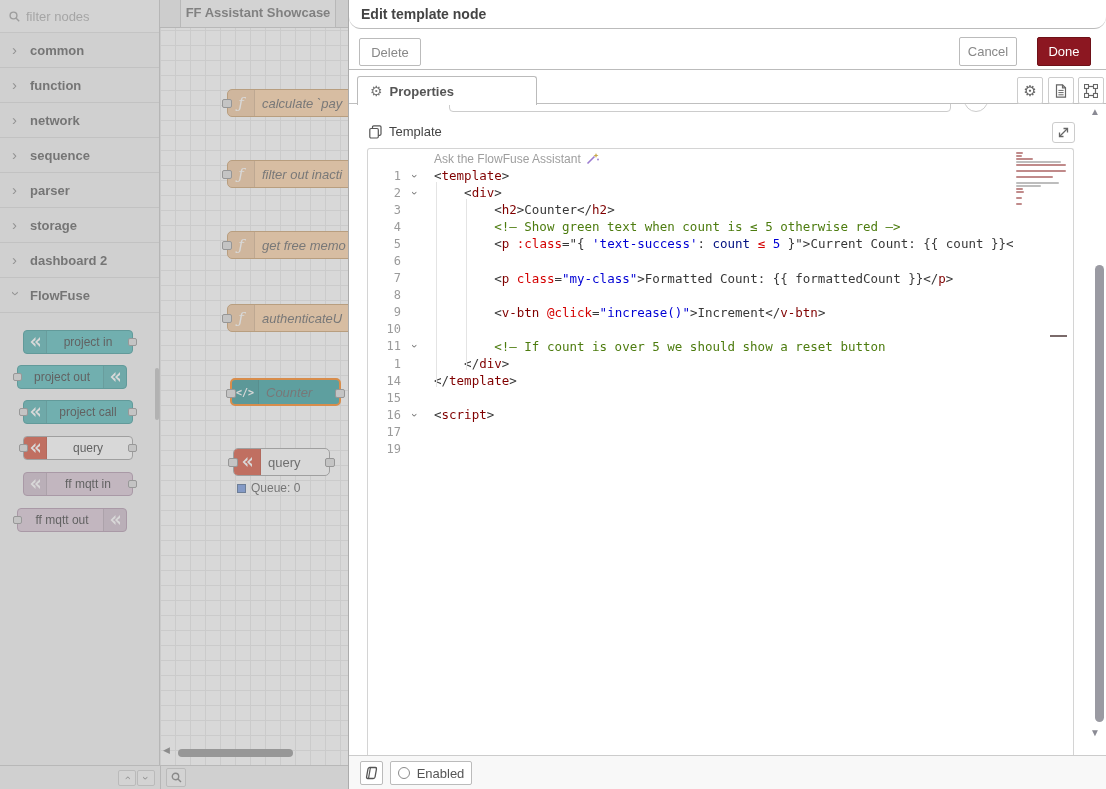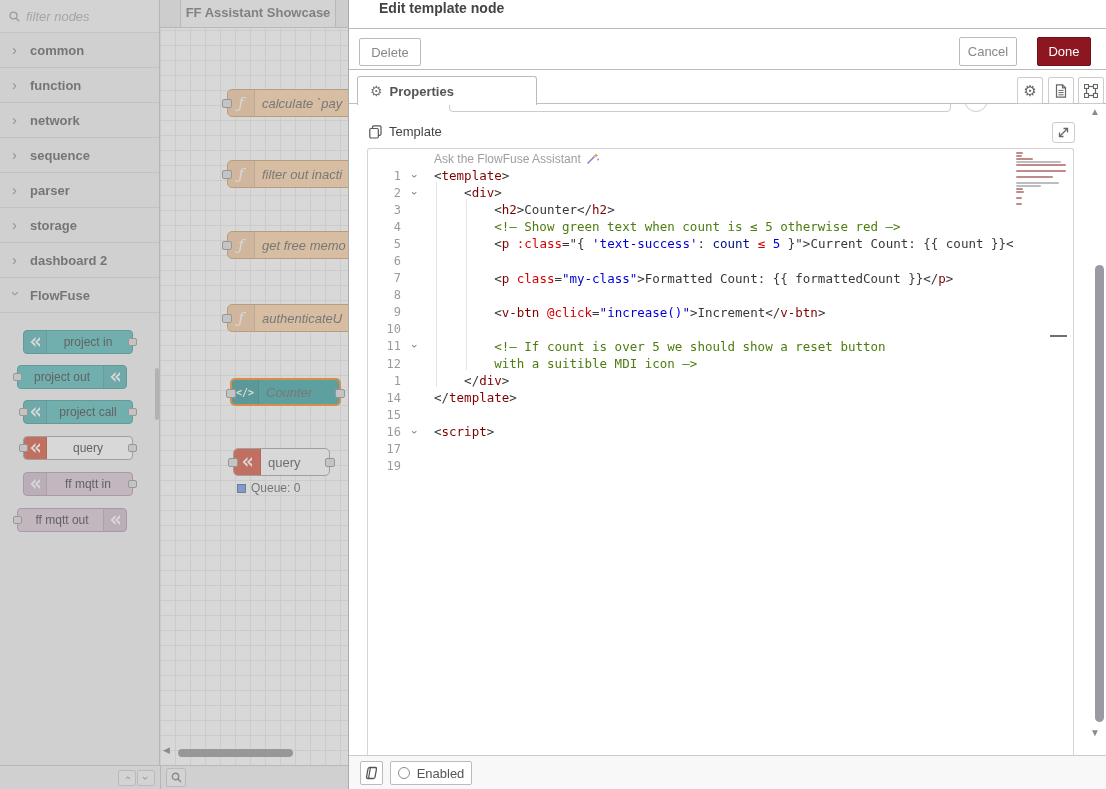--- a/index.html
+++ b/index.html
@@ -1,21 +1,21 @@
 <!DOCTYPE html>
 <html><head>
 <meta charset="utf-8">
 <style>
   * { box-sizing: border-box; margin:0; padding:0; }
   body { font-family:"Liberation Sans", sans-serif; background:#fff; }
   #app { position:relative; width:1106px; height:789px; overflow:hidden; background:#fff; }
 
   
   #palette { position:absolute; left:0; top:0; width:160px; height:765px; background:#f2f2f2; border-right:1px solid #c5c5c5; }
-  #palette-search { height:33px; background:#f6f6f6; border-bottom:1px solid #dcdcdc; display:flex; align-items:center; padding-left:9px; gap:6px;font-style:italic; }
+  #palette-search { height:33px; background:#f6f6f6; border-bottom:1px solid #dcdcdc; display:flex; align-items:center; padding-left:9px; gap:6px; }
   #palette-search .ph { color:#a8a8a8; font-size:13px; }
   .pcat { height:35px; border-bottom:1px solid #d9d9d9; display:flex; align-items:center; padding-left:12px; gap:10px; background:#f2f2f2; cursor:pointer; }
   .pcat .chev { color:#888; font-size:15px; width:8px; display:inline-block; line-height:10px; }
   .pcat .chev.open { transform:rotate(90deg); }
   .pcat-label { font-size:13px; font-weight:bold; color:#555; }
   .pnode { position:absolute; width:110px; height:24px; border-radius:4px; border:1px solid rgba(0,0,0,0.25); font-size:12px; color:#333; }
   .pnode .plabel { position:absolute; top:0; bottom:0; display:flex; align-items:center; justify-content:center; }
   .pnode .pstrip { position:absolute; top:0; bottom:0; width:23px; display:flex; align-items:center; justify-content:center; }
   .pnode .pstrip.left { left:0; border-right:1px solid rgba(0,0,0,0.12); border-radius:3px 0 0 3px; }
   .pnode .pstrip.right { right:0; border-left:1px solid rgba(0,0,0,0.12); border-radius:0 3px 3px 0; }
@@ -44,21 +44,21 @@
   #hscroll-arrow { position:absolute; left:3px; top:745px; color:#7d7d7d; font-size:9px; }
 
   #left-footer { position:absolute; left:0; top:765px; width:348px; height:24px; background:#f2f2f2; border-top:1px solid #c9c9c9; }
   #left-footer .vdiv { position:absolute; left:160px; top:0; bottom:0; width:1px; background:#c5c5c5; }
   .ftr-btn { position:absolute; border:1px solid #ccc; background:#f7f7f7; border-radius:2px; display:flex; align-items:center; justify-content:center; color:#8a8a8a; font-size:9px; cursor:pointer; }
 
   #shade { position:absolute; left:0; top:0; width:348px; height:789px; background:rgba(163,163,163,0.42); z-index:50; pointer-events:none; }
 
   
   #tray { position:absolute; left:348px; top:0; width:758px; height:789px; background:#fff; border-left:1px solid #ababab; z-index:100; }
-  #tray-header { height:29px; border-bottom:1px solid #bbb; display:flex; padding-left:30px; }
+  #tray-header { height:29px; border-bottom:1px solid #bbb; display:flex; align-items:center; padding-left:12px;border-radius:12px; }
   #tray-header h1 { font-size:14px; color:#444; font-weight:bold; }
   #tray-toolbar { position:relative; height:41px; border-bottom:1px solid #bbb; }
   .btn { position:absolute; top:8px; height:29px; border:1px solid #bbb; border-radius:2px; background:#fff; color:#888; font-size:13px; display:flex; align-items:center; justify-content:center; cursor:pointer; font-family:inherit; }
   #btn-delete { left:10px; width:62px; top:9px; height:28px; }
   #btn-cancel { left:610px; width:58px; }
   #btn-done { left:688px; width:54px; border:1px solid #6e1118; color:#fff; }
   #tray-tabrow { position:relative; height:34px; border-bottom:1px solid #bfbfbf; background:#fff; }
   #tab-props { position:absolute; left:8px; top:6px; width:180px; height:29px; background:#fff; border:1px solid #bbb; border-bottom:none; border-radius:3px 3px 0 0; display:flex; align-items:center; gap:7px; padding-left:12px; z-index:2; }
   #tab-props .glyph { color:#777; font-size:14px; }
   #tab-props .tlabel { font-size:13px; font-weight:600; color:#555; }
@@ -409,25 +409,20 @@
               <span class="ln">10</span>
               <span class="fold"></span>
               <span class="code"></span>
             </div>
             <div class="cl">
               <span class="ln">11</span>
               <span class="fold"><span>›</span></span>
               <span class="code"><span class="sg-c">        &lt;!— If count is over 5 we should show a reset button</span></span>
             </div>
             <div class="cl">
-              <span class="ln">12</span>
-              <span class="fold"></span>
-              <span class="code"><span class="sg-c">        with a suitible MDI icon —&gt;</span></span>
-            </div>
-            <div class="cl">
               <span class="ln">1</span>
               <span class="fold"></span>
               <span class="code"><span class="sg-x">    </span><span class="sg-d">&lt;/</span><span class="sg-t">div</span><span class="sg-d">&gt;</span></span>
             </div>
             <div class="cl">
               <span class="ln">14</span>
               <span class="fold"></span>
               <span class="code"><span class="sg-d">&lt;/</span><span class="sg-t">template</span><span class="sg-d">&gt;</span></span>
             </div>
             <div class="cl">

